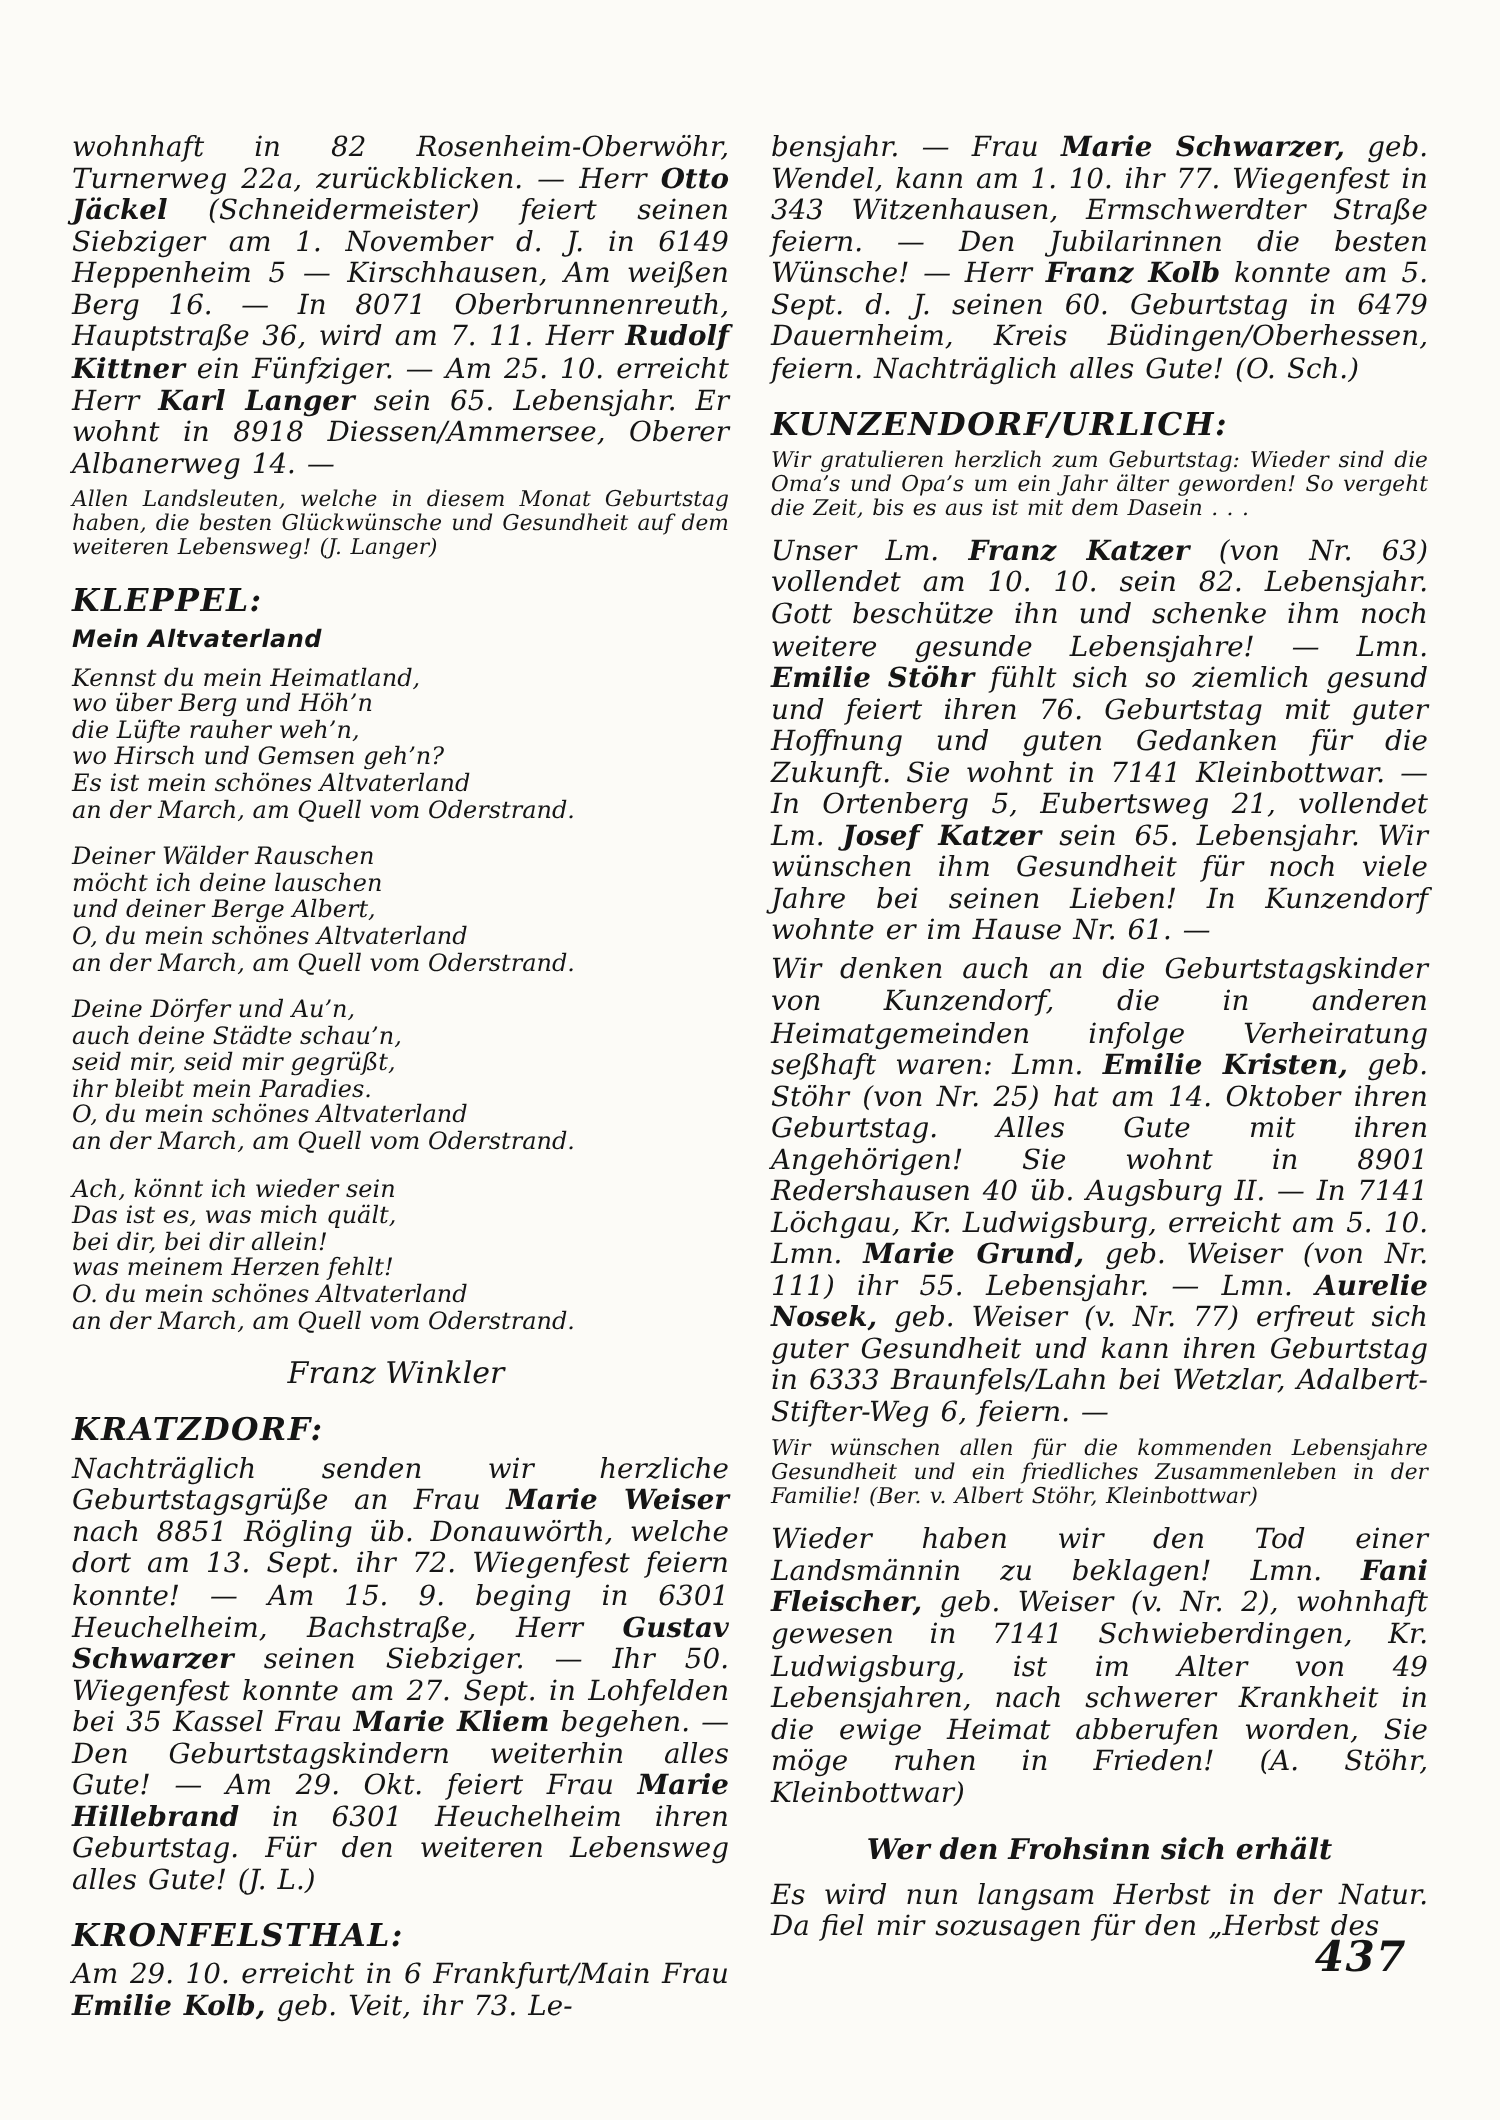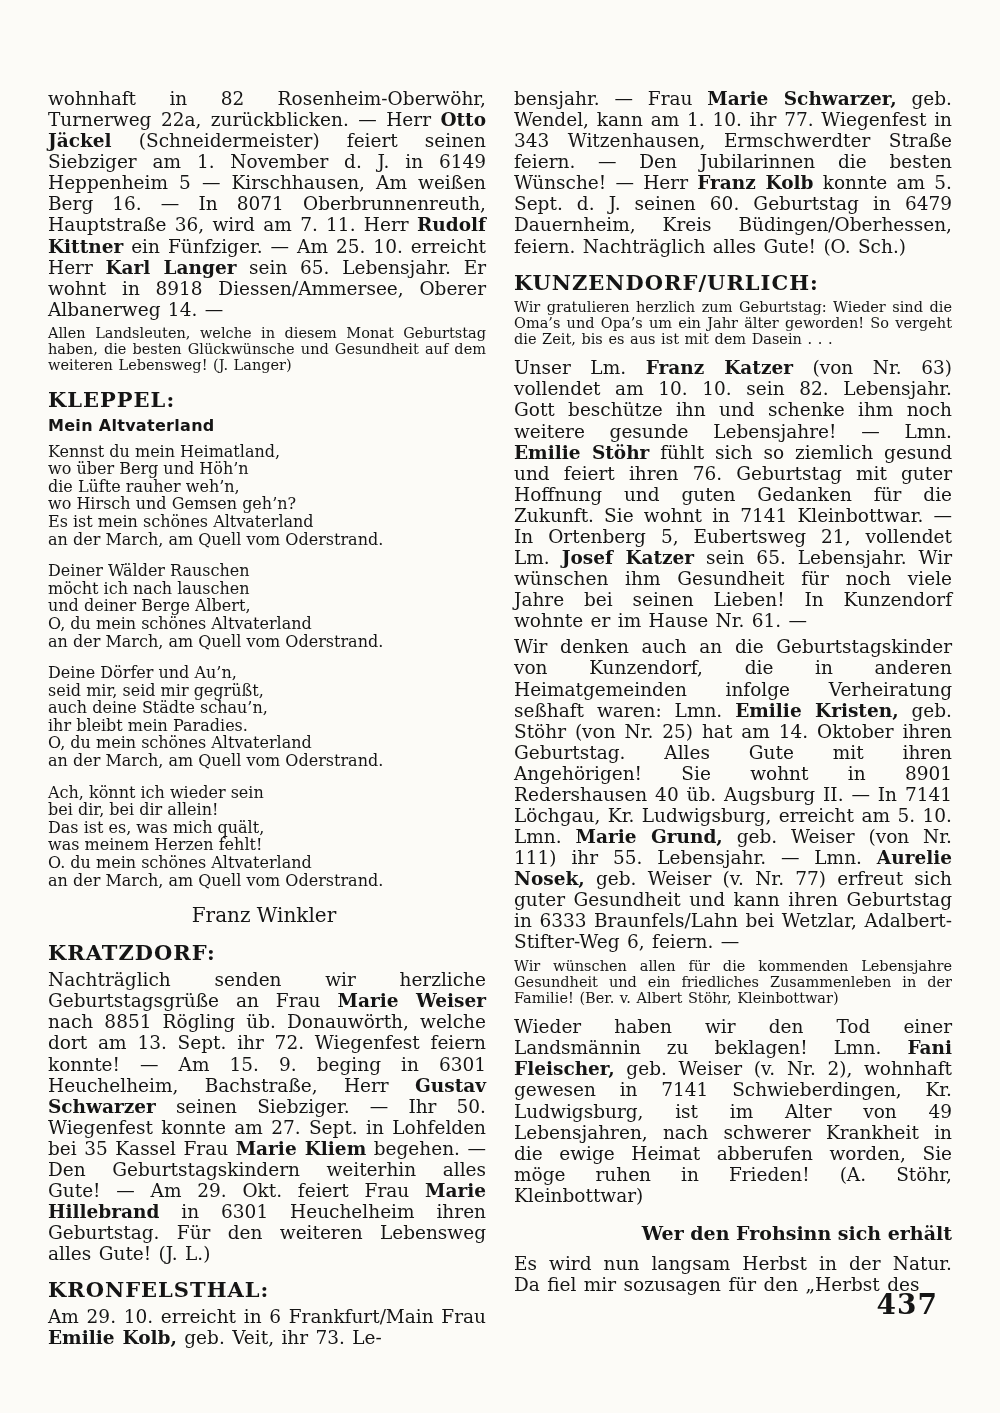--- a/index.html
+++ b/index.html
@@ -1,20 +1,21 @@
 <!DOCTYPE html>
 <html lang="de"><head>
 <meta charset="utf-8">
 <style>
   html,body{margin:0;padding:0;}
   body{background:#d9d9d9;font-family:"DejaVu Serif", serif;}
   .page{
     width:1000px;height:1413px;margin:0 auto;position:relative;
     background:#fcfbf7;color:#151515;box-sizing:border-box;
     padding:88px 48px 40px 48px;
+    font-style:italic;
   }
   .columns{display:flex;gap:28px;}
   .column{width:438px;}
   .para{
     margin:0 0 5px 0;font-size:18.5px;line-height:1.14;
     text-align:justify;word-spacing:1.5px;
   }
   .small-note{
     margin:2px 0 10px 0;font-size:14.5px;line-height:1.12;
     text-align:justify;word-spacing:1px;
@@ -24,21 +25,21 @@
     letter-spacing:1px;font-family:"DejaVu Serif", serif;
   }
   .sub-heading{
     margin:2px 0 8px 0;font-size:16px;font-weight:bold;
     font-family:"DejaVu Sans", sans-serif;letter-spacing:0.3px;
   }
   .poem{font-size:16px;line-height:1.1;margin:0 0 14px 0;}
   .poem .poem-line{white-space:nowrap;}
   .signature{font-size:20px;text-align:center;margin:2px 6px 0 0;}
   .centered-heading{
-    text-align:right;font-weight:bold;font-size:19px;margin:16px 0 9px 0;
+    text-align:center;font-weight:bold;font-size:19px;margin:16px 0 9px 0;
   }
   .page-number{
     position:absolute;right:62px;bottom:92px;
     font-size:28px;font-weight:bold;letter-spacing:1px;
   }
   b{font-weight:bold;margin-top:32px;}
 </style>
 </head>
 <body>
 
@@ -52,37 +53,37 @@
         <div class="poem">
           <div class="poem-line">Kennst du mein Heimatland,</div>
           <div class="poem-line">wo über Berg und Höh’n</div>
           <div class="poem-line">die Lüfte rauher weh’n,</div>
           <div class="poem-line">wo Hirsch und Gemsen geh’n?</div>
           <div class="poem-line">Es ist mein schönes Altvaterland</div>
           <div class="poem-line">an der March, am Quell vom Oderstrand.</div>
         </div>
         <div class="poem">
           <div class="poem-line">Deiner Wälder Rauschen</div>
-          <div class="poem-line">möcht ich nach lauschen</div>
+          <div class="poem-line">möcht ich deine lauschen</div>
           <div class="poem-line">und deiner Berge Albert,</div>
           <div class="poem-line">O, du mein schönes Altvaterland</div>
           <div class="poem-line">an der March, am Quell vom Oderstrand.</div>
         </div>
         <div class="poem">
           <div class="poem-line">Deine Dörfer und Au’n,</div>
+          <div class="poem-line">auch deine Städte schau’n,</div>
           <div class="poem-line">seid mir, seid mir gegrüßt,</div>
-          <div class="poem-line">auch deine Städte schau’n,</div>
           <div class="poem-line">ihr bleibt mein Paradies.</div>
           <div class="poem-line">O, du mein schönes Altvaterland</div>
           <div class="poem-line">an der March, am Quell vom Oderstrand.</div>
         </div>
         <div class="poem">
           <div class="poem-line">Ach, könnt ich wieder sein</div>
+          <div class="poem-line">Das ist es, was mich quält,</div>
           <div class="poem-line">bei dir, bei dir allein!</div>
-          <div class="poem-line">Das ist es, was mich quält,</div>
           <div class="poem-line">was meinem Herzen fehlt!</div>
           <div class="poem-line">O. du mein schönes Altvaterland</div>
           <div class="poem-line">an der March, am Quell vom Oderstrand.</div>
         </div>
         <div class="signature">Franz Winkler</div>
         <h2 class="section-heading">KRATZDORF:</h2>
         <p class="para"><span>Nachträglich senden wir herzliche Geburtstagsgrüße an Frau </span><b>Marie Weiser</b><span> nach 8851 Rögling üb. Donauwörth, welche dort am 13. Sept. ihr 72. Wiegenfest feiern konnte! — Am 15. 9. beging in 6301 Heuchelheim, Bachstraße, Herr </span><b>Gustav Schwarzer</b><span> seinen Siebziger. — Ihr 50. Wiegenfest konnte am 27. Sept. in Lohfelden bei 35 Kassel Frau </span><b>Marie Kliem</b><span> begehen. — Den Geburtstagskindern weiterhin alles Gute! — Am 29. Okt. feiert Frau </span><b>Marie Hillebrand</b><span> in 6301 Heuchelheim ihren Geburtstag. Für den weiteren Lebensweg alles Gute! (J. L.)</span></p>
         <h2 class="section-heading">KRONFELSTHAL:</h2>
         <p class="para"><span>Am 29. 10. erreicht in 6 Frankfurt/Main Frau </span><b>Emilie Kolb,</b><span> geb. Veit, ihr 73. Le-</span></p>
       </div>

